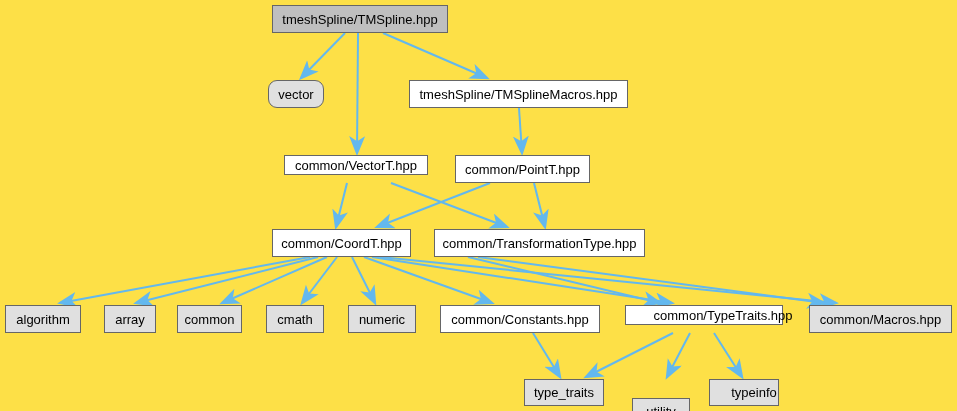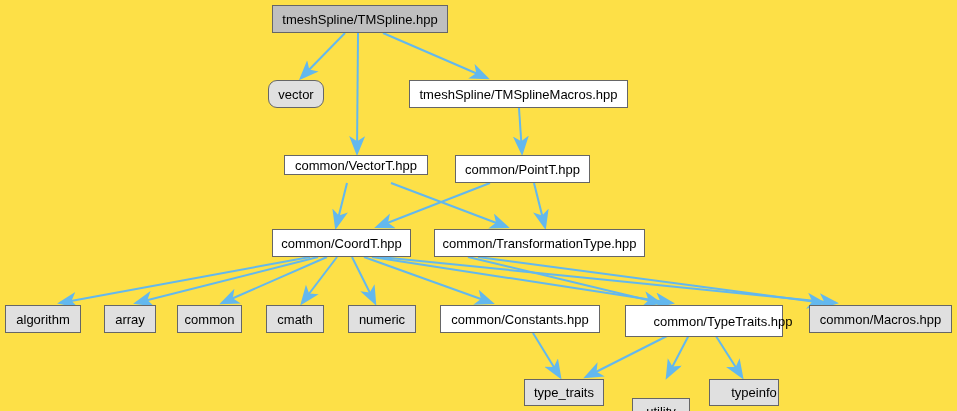--- a/index.html
+++ b/index.html
@@ -113,21 +113,21 @@
       </div>
       <div class="node fill-gray" style="left: 266px; top: 305px; width: 58px; height: 28px; border-color: rgb(102, 102, 102);">
         <span class="node-label">cmath</span>
       </div>
       <div class="node fill-gray" style="left: 348px; top: 305px; width: 68px; height: 28px; border-color: rgb(102, 102, 102);">
         <span class="node-label">numeric</span>
       </div>
       <div class="node fill-white" style="left: 440px; top: 305px; width: 160px; height: 28px; border-color: rgb(102, 102, 102);">
         <span class="node-label">common/Constants.hpp</span>
       </div>
-      <div class="node fill-white" style="left: 625px; top: 305px; width: 158px; height: 32px; border-color: rgb(102, 102, 102); padding-left: 38px;">
+      <div class="node fill-white" style="left: 625px; top: 305px; width: 158px; height: 20px; border-color: rgb(102, 102, 102); padding-left: 38px;">
         <span class="node-label">common/TypeTraits.hpp</span>
       </div>
       <div class="node fill-gray" style="left: 809px; top: 305px; width: 143px; height: 28px; border-color: rgb(102, 102, 102);">
         <span class="node-label">common/Macros.hpp</span>
       </div>
       <div class="node fill-gray" style="left: 524px; top: 379px; width: 80px; height: 27px; border-color: rgb(102, 102, 102);">
         <span class="node-label">type_traits</span>
       </div>
       <div class="node fill-gray" style="left: 632px; top: 398px; width: 58px; height: 27px; border-color: rgb(102, 102, 102);">
         <span class="node-label">utility</span>

